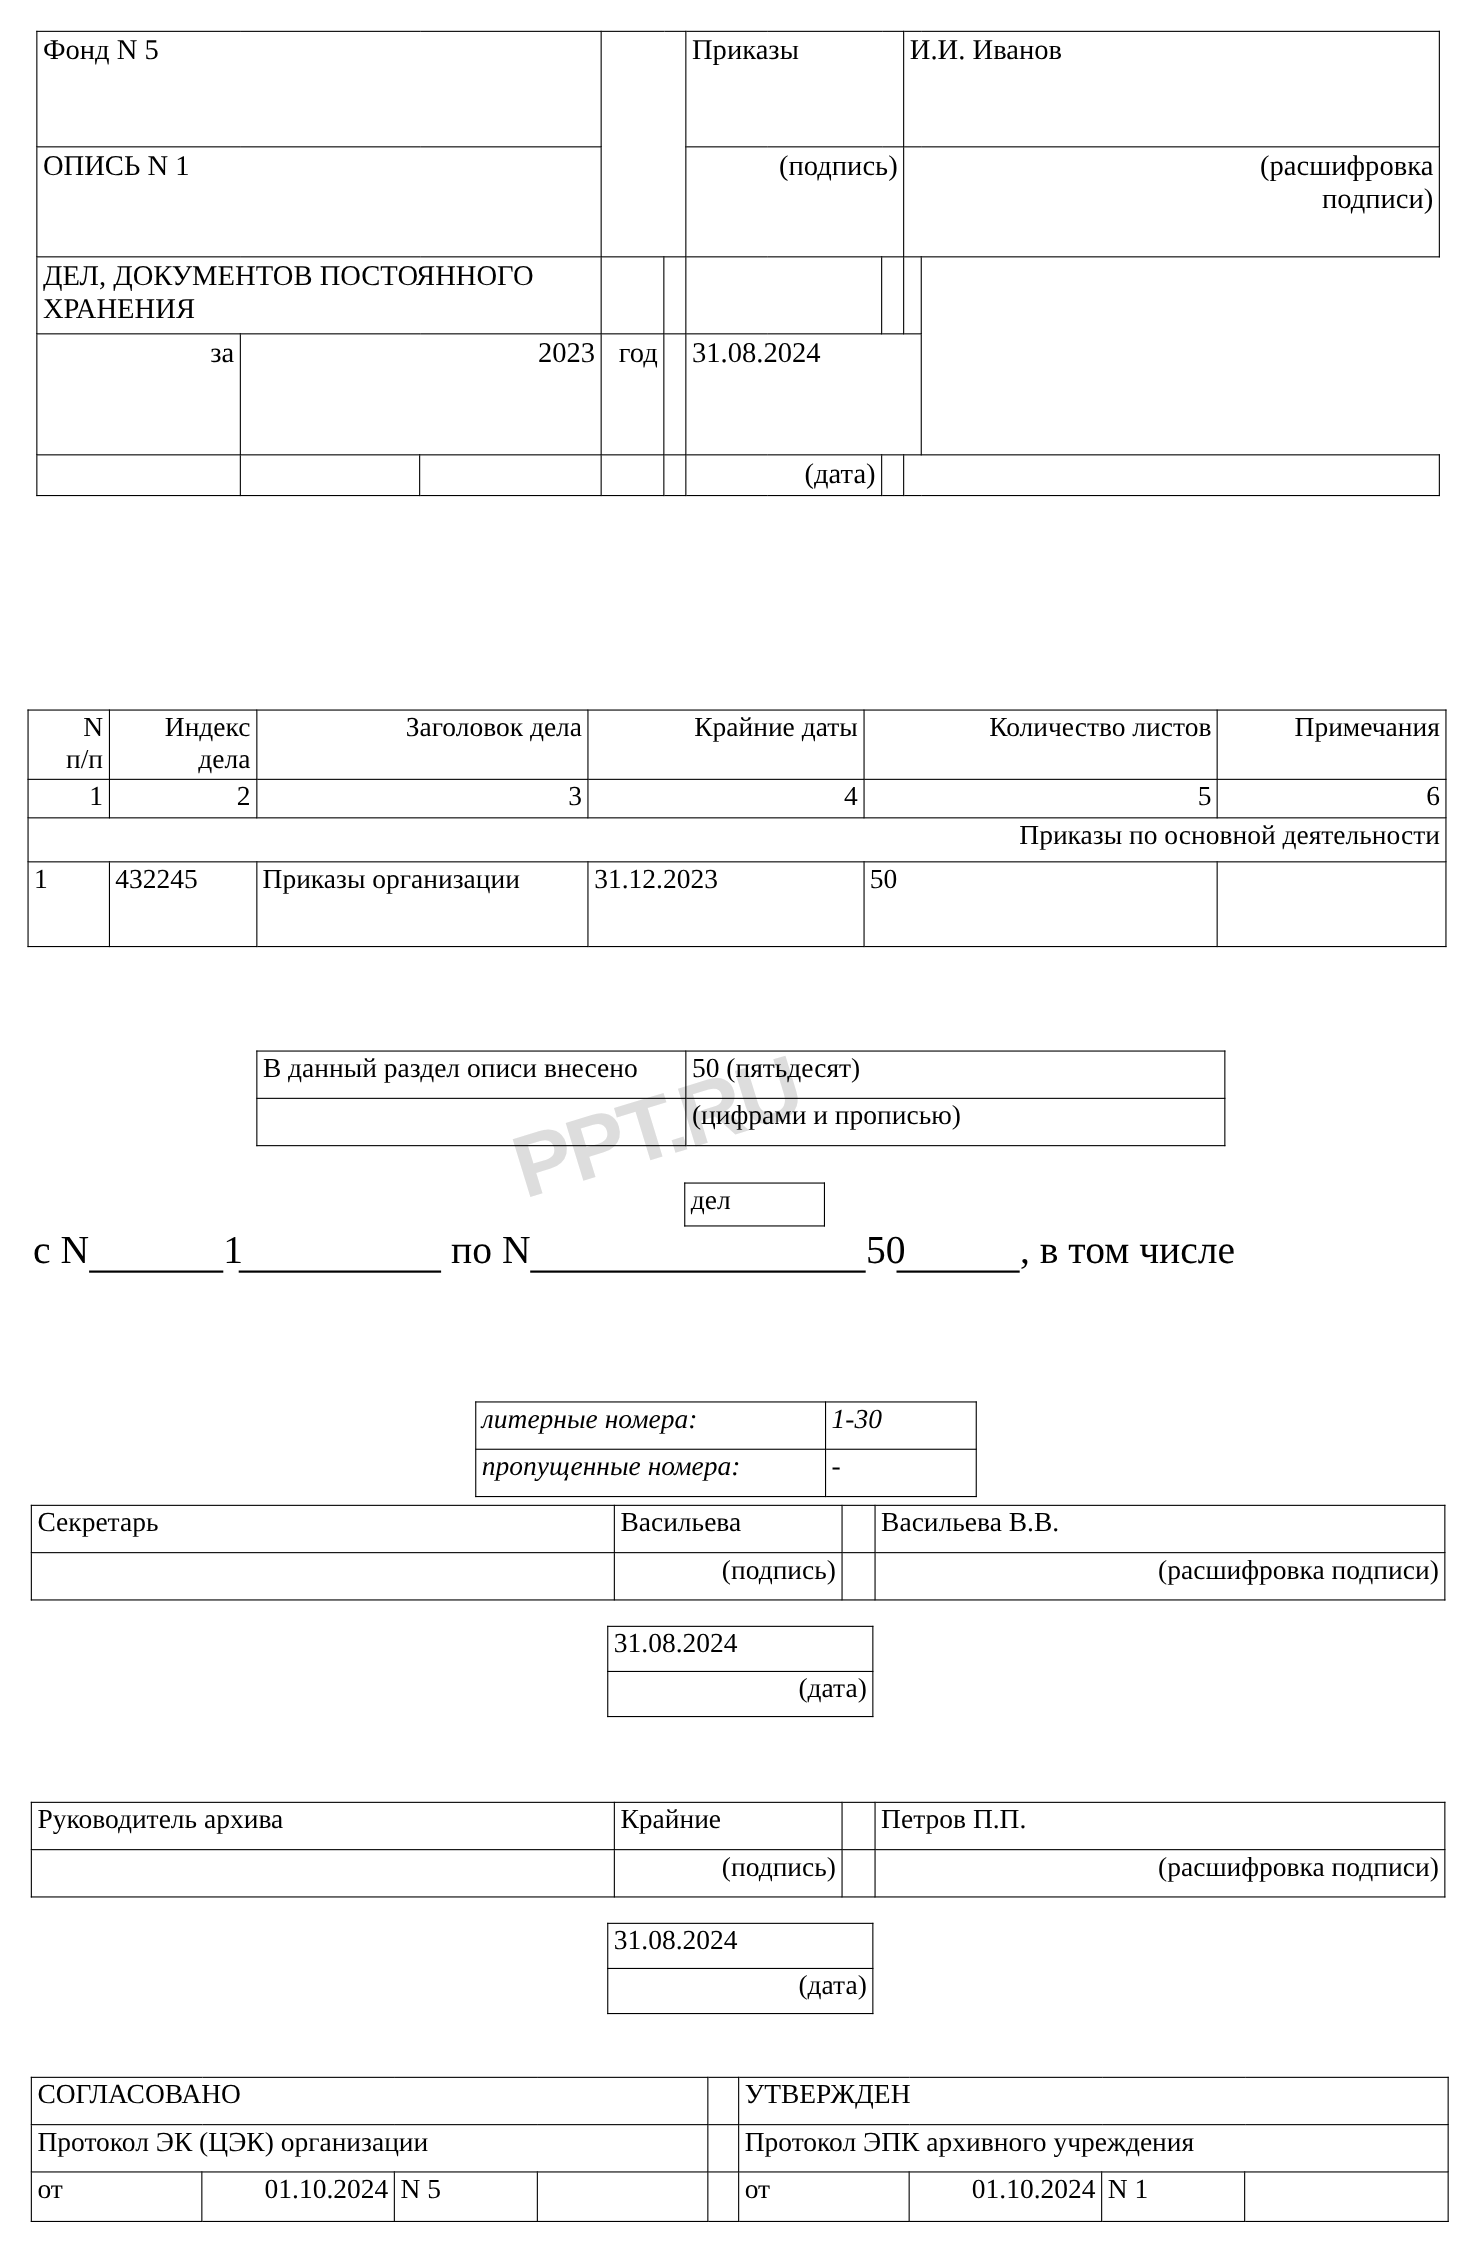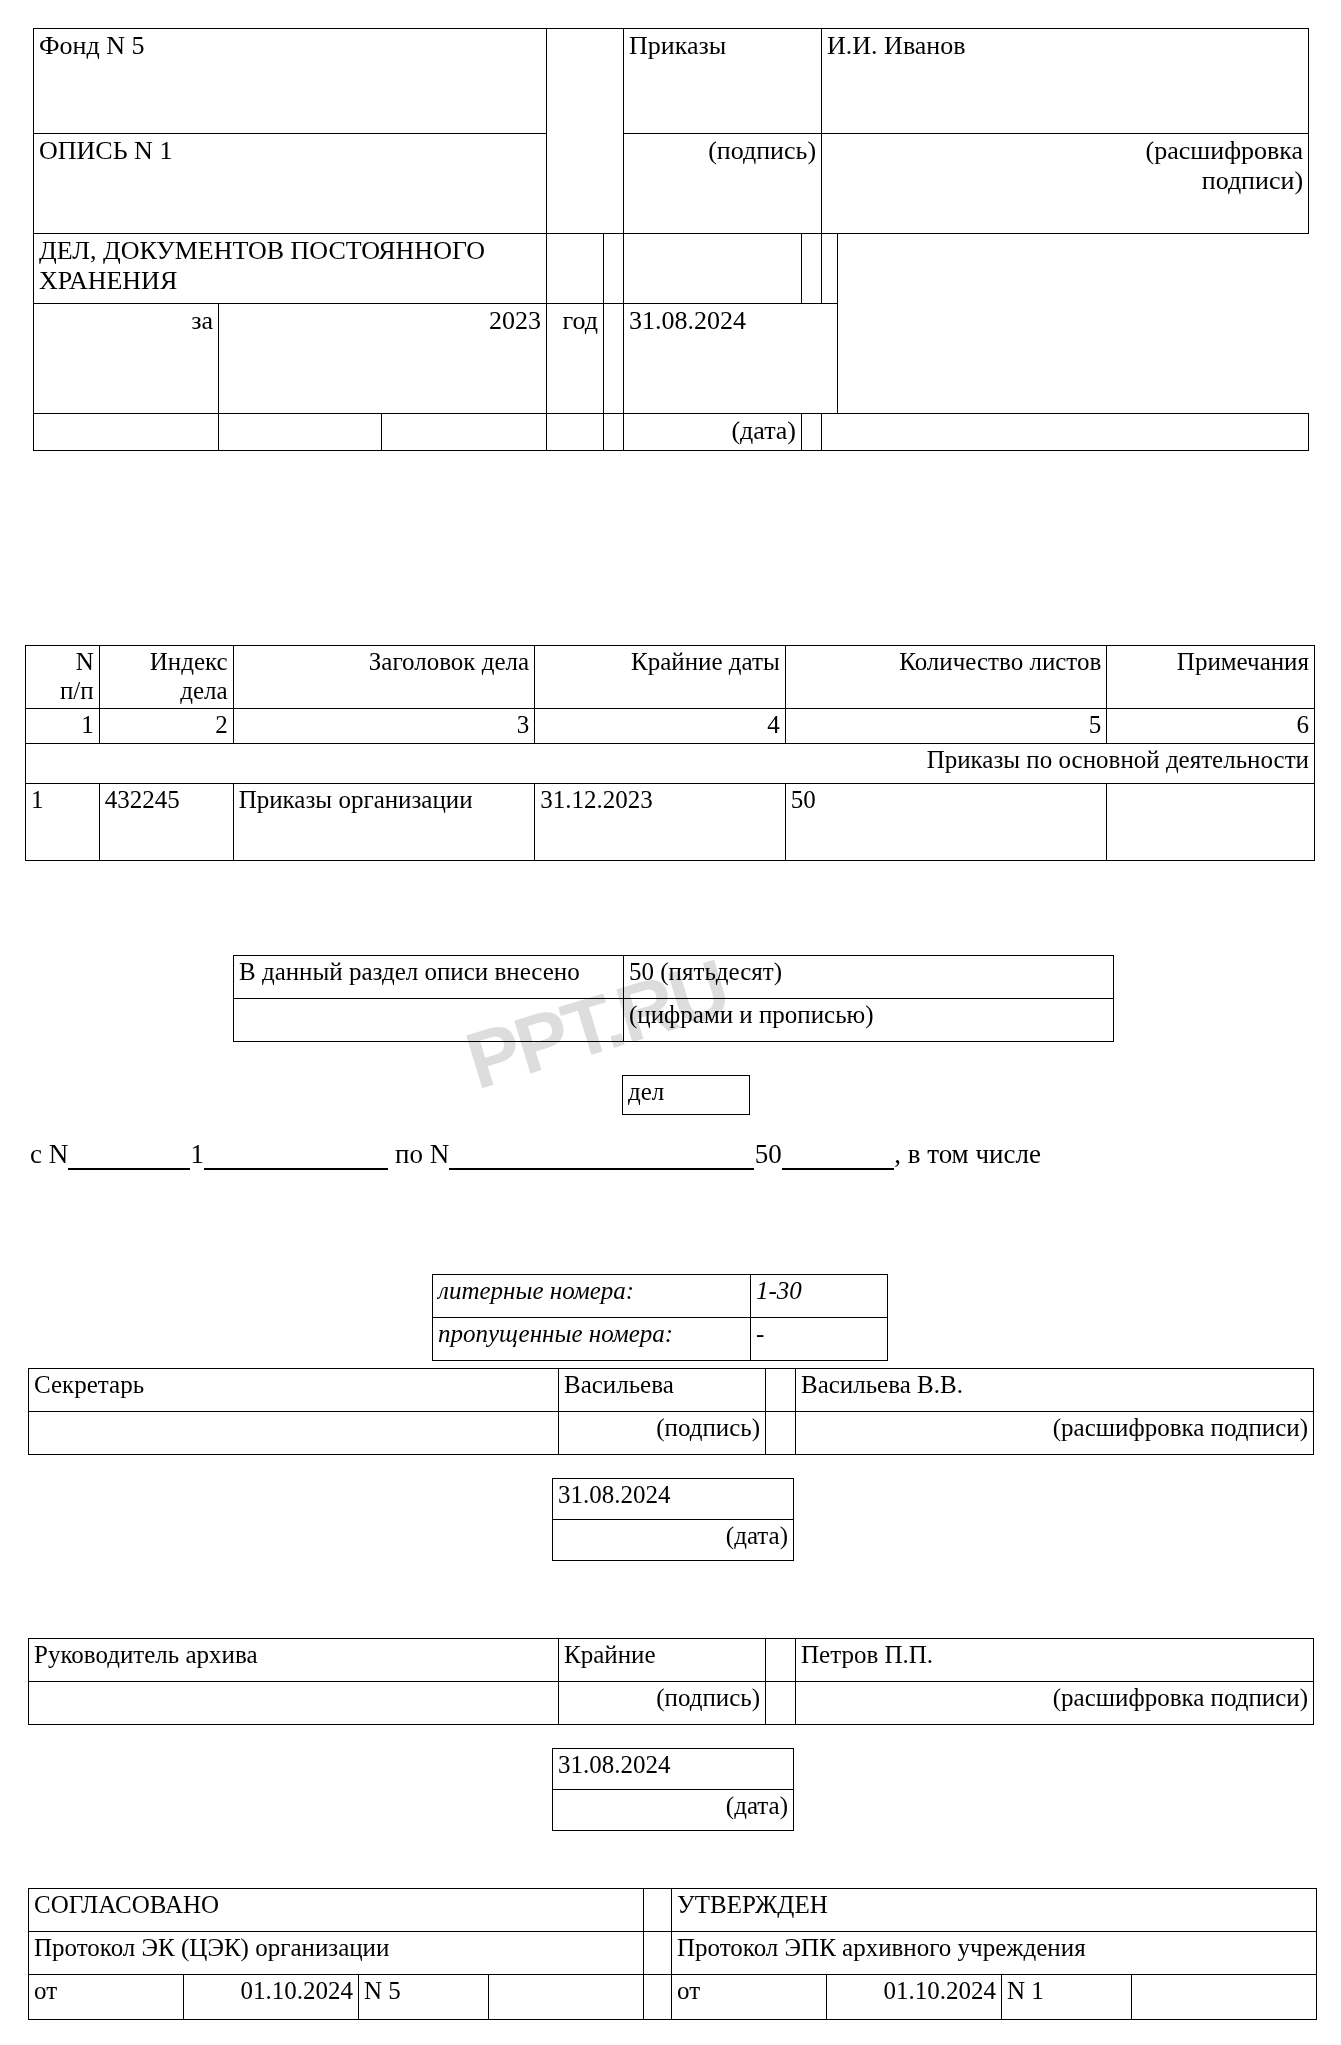--- a/index.html
+++ b/index.html
@@ -78,24 +78,23 @@
   
   #cases-word-table { left: 622px; top: 1075px; width: 128px; }
   #cases-word-table td { font-size: 25px; }
 
   
   #range-line {
     position: absolute;
     left: 30px;
     top: 1115px;
     width: 1290px;
-    font-size: 27px;
+    font-size: 36px;
     z-index: 2;
     white-space: nowrap;
-    margin-top: 24px;
   }
   #range-line .fill {
     display: inline-block;
     border-bottom: 2px solid #000;
     vertical-align: bottom;
     height: 26px;
   }
   #range-line .val {
     display: inline-block;
     text-align: center;

